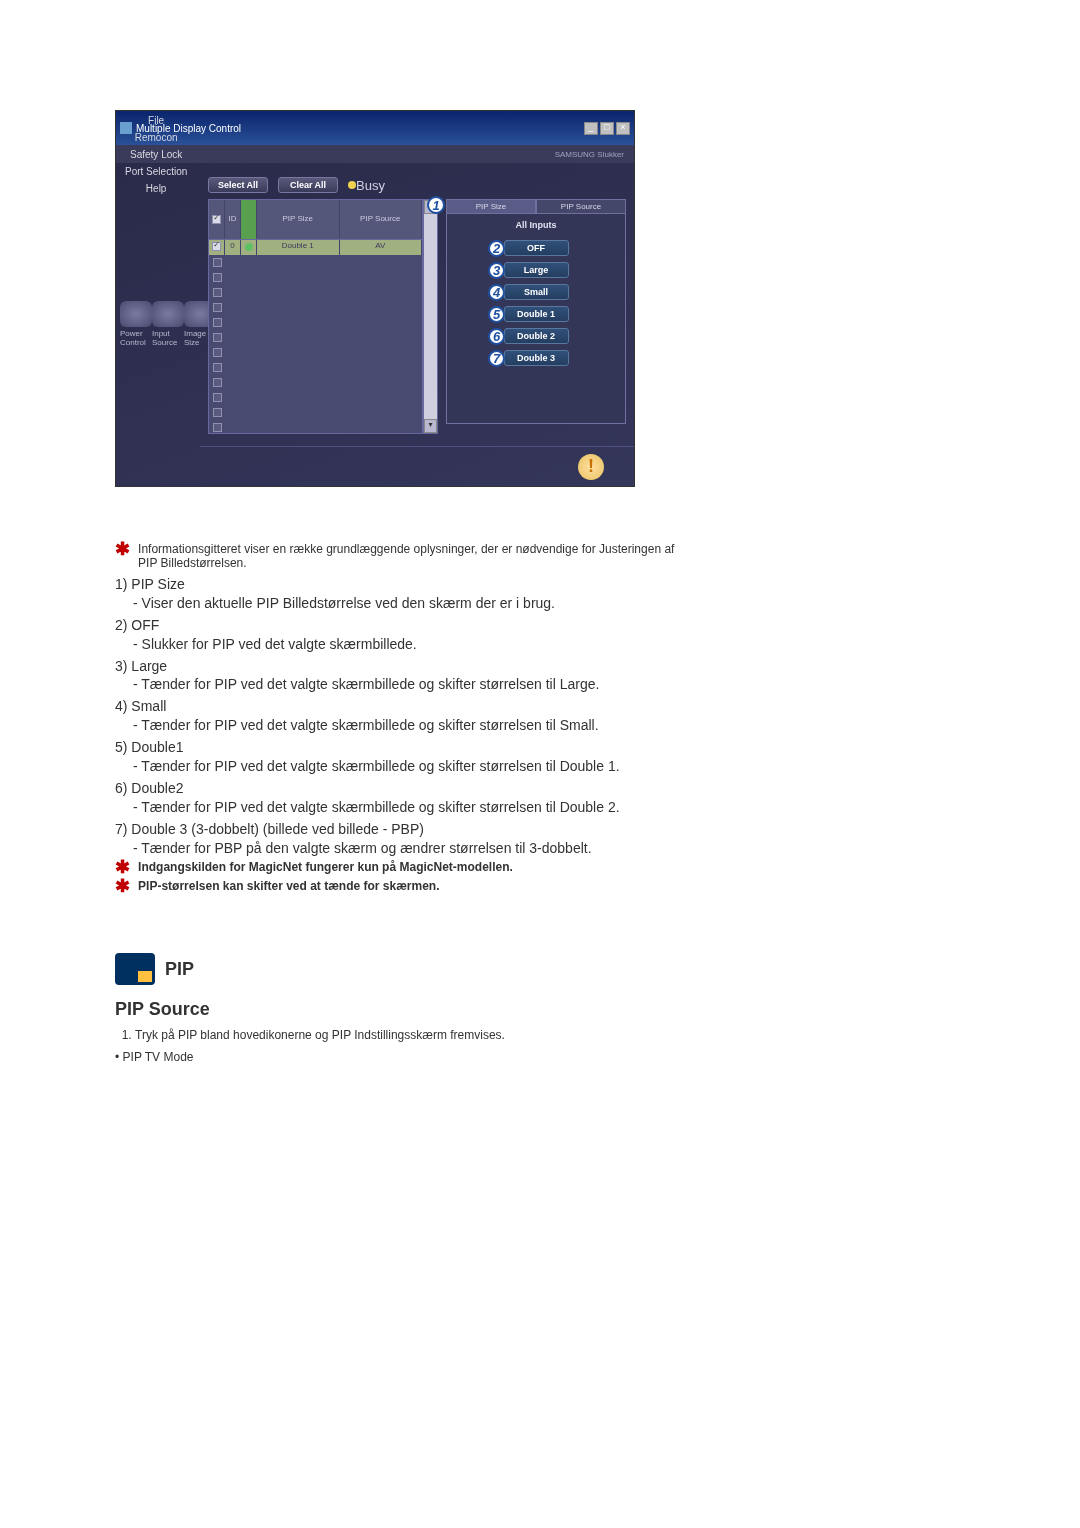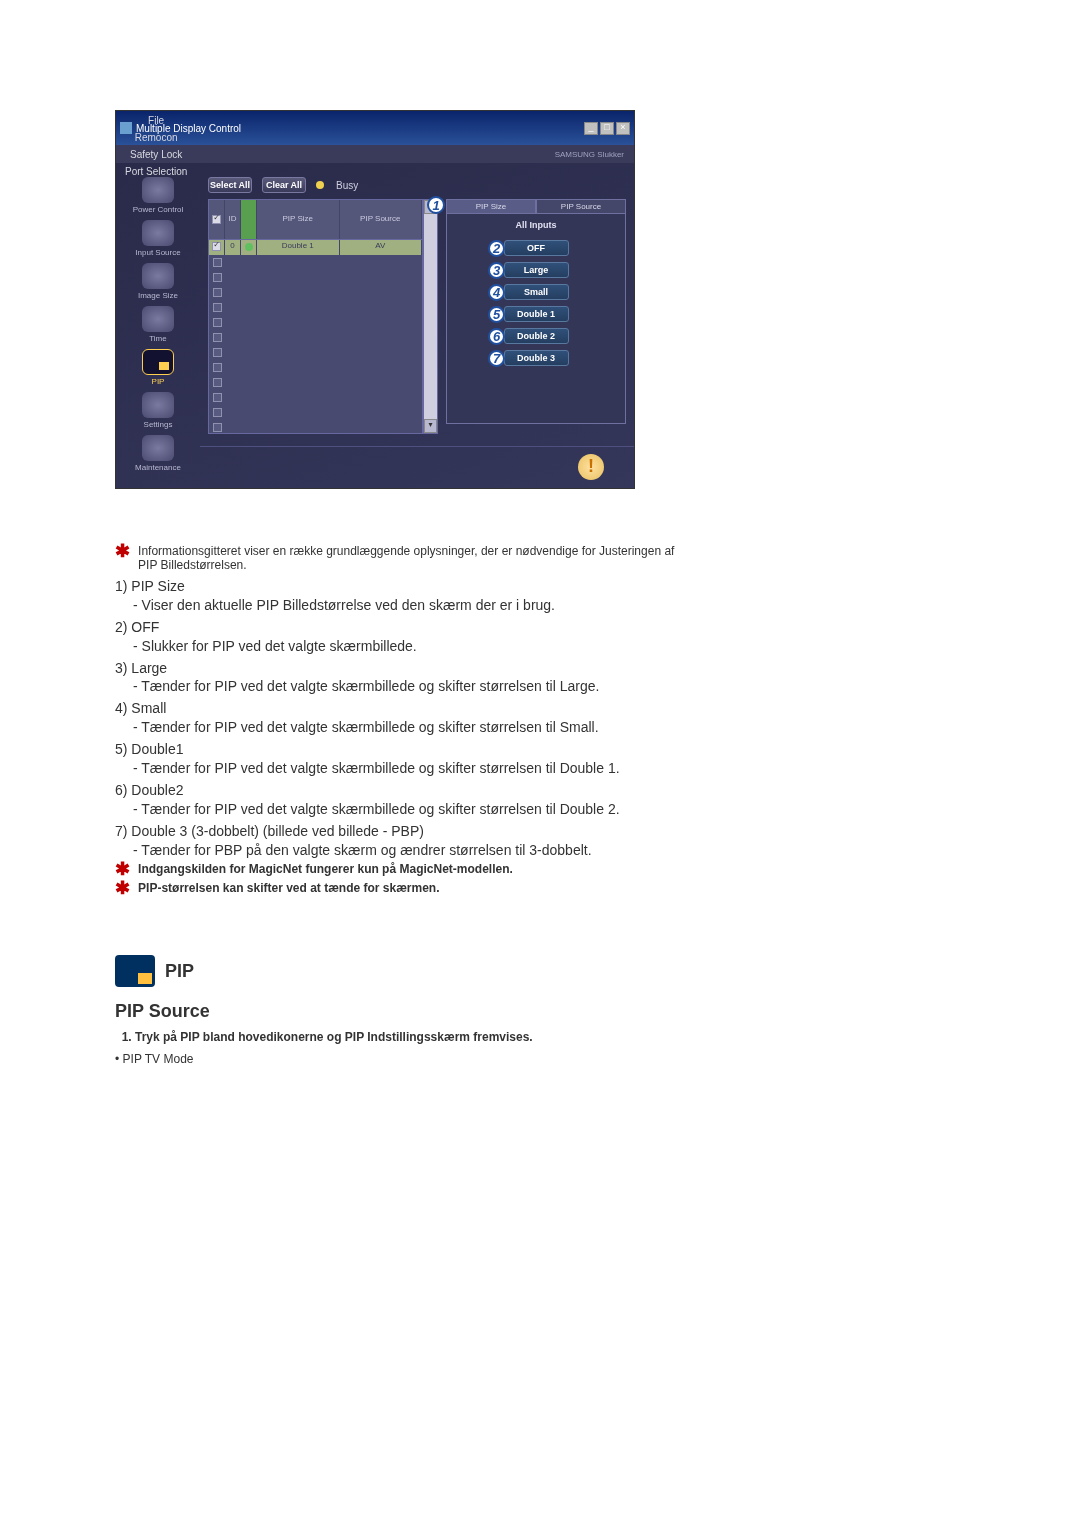--- a/index.html
+++ b/index.html
@@ -50,21 +50,21 @@
   .menubar-item { padding: 1px 5px; cursor: pointer; }
   .brand { font-size: 8px; color: #a0a0c0; padding-right: 6px; }
   .app-body {
     display: flex;
     background: linear-gradient(160deg, #2a2b4a, #34365a);
   }
   .sidebar {
     width: 84px;
     padding: 12px 4px;
     display: flex;
-    flex-direction: column;
+    flex-direction: row;
     align-items: center;
     gap: 0;
   }
   .sidebar-item {
     display: flex; flex-direction: column; align-items: center;
     color: #b8b8d0; font-size: 8px; cursor: pointer;
     padding: 2px 0 4px 0; width: 100%;
   }
   .sidebar-item.active { color: #ffd050; }
   .sidebar-icon {
@@ -78,28 +78,28 @@
   .sidebar-icon.pip .inner { width: 10px; height: 8px; background: #ffd050; position: relative; left: 6px; top: 4px; }
   .main-panel { flex: 1; display: flex; flex-direction: column; }
   .toolbar-row {
     padding: 14px 8px 6px 8px;
     display: flex;
     align-items: center;
     gap: 10px;
   }
   .btn-bevel {
     font-size: 9px; color: #fff; font-weight: bold;
-    width: 44px; text-align: center;
+    width: 60px; text-align: center;
     padding: 2px 0;
     background: linear-gradient(#5a5a7a, #3a3a5a);
     border: 1px solid #7878a0;
     border-radius: 3px;
     cursor: pointer;
   }
-  .busy { display: flex; align-items: center; gap: 12px; font-size: 10px; color: #cfcfe0; }
+  .busy { display: flex; align-items: center; gap: 0; font-size: 13px; color: #cfcfe0; }
   .busy-dot { width: 8px; height: 8px; border-radius: 50%; background: #f0d050; display: inline-block; }
   .content-row { display: flex; gap: 8px; padding: 0 8px 12px 8px; }
   .grid-col { flex: 1; }
   .grid-header {
     display: flex; background: #54567a; color: #cacae0; font-size: 8px;
     border: 1px solid #6868a0; border-bottom: none;
   }
   .gh-cell {
     padding: 14px 3px; border-right: 1px solid #42446a; text-align: center;
   }
@@ -198,21 +198,21 @@
   .section-header {
     display: flex; align-items: center; gap: 10px; margin: 60px 0 10px 0;
   }
   .pip-icon {
     width: 40px; height: 32px; background: #003060; border-radius: 4px; position: relative;
   }
   .pip-icon .sub { position: absolute; right: 3px; bottom: 3px; width: 14px; height: 11px; background: #ffc040; }
   .section-header h3 { font-size: 18px; font-weight: bold; }
   h2.subsection { font-size: 18px; font-weight: bold; margin: 14px 0 8px 0; }
   ol.steps { padding-left: 20px; font-size: 12px; }
-  ol.steps li { margin-bottom: 6px; font-weight: bold; }
+  ol.steps li { margin-bottom: 6px; }
   .dot-item { font-size: 12px; margin-top: 8px; }
   .gh-checkbox { width: 9px; height: 9px; border: 1px solid #9090b0; background: #dcdce8; display: inline-block; margin-top: 1px; }
   .gh-checkbox.checked::after { content: "✓"; font-size: 8px; position: relative; top: -3px; color: #333; }
 </style>
 </head>
 <body>
 
 <div class="page">
 
   <div class="screenshot">

